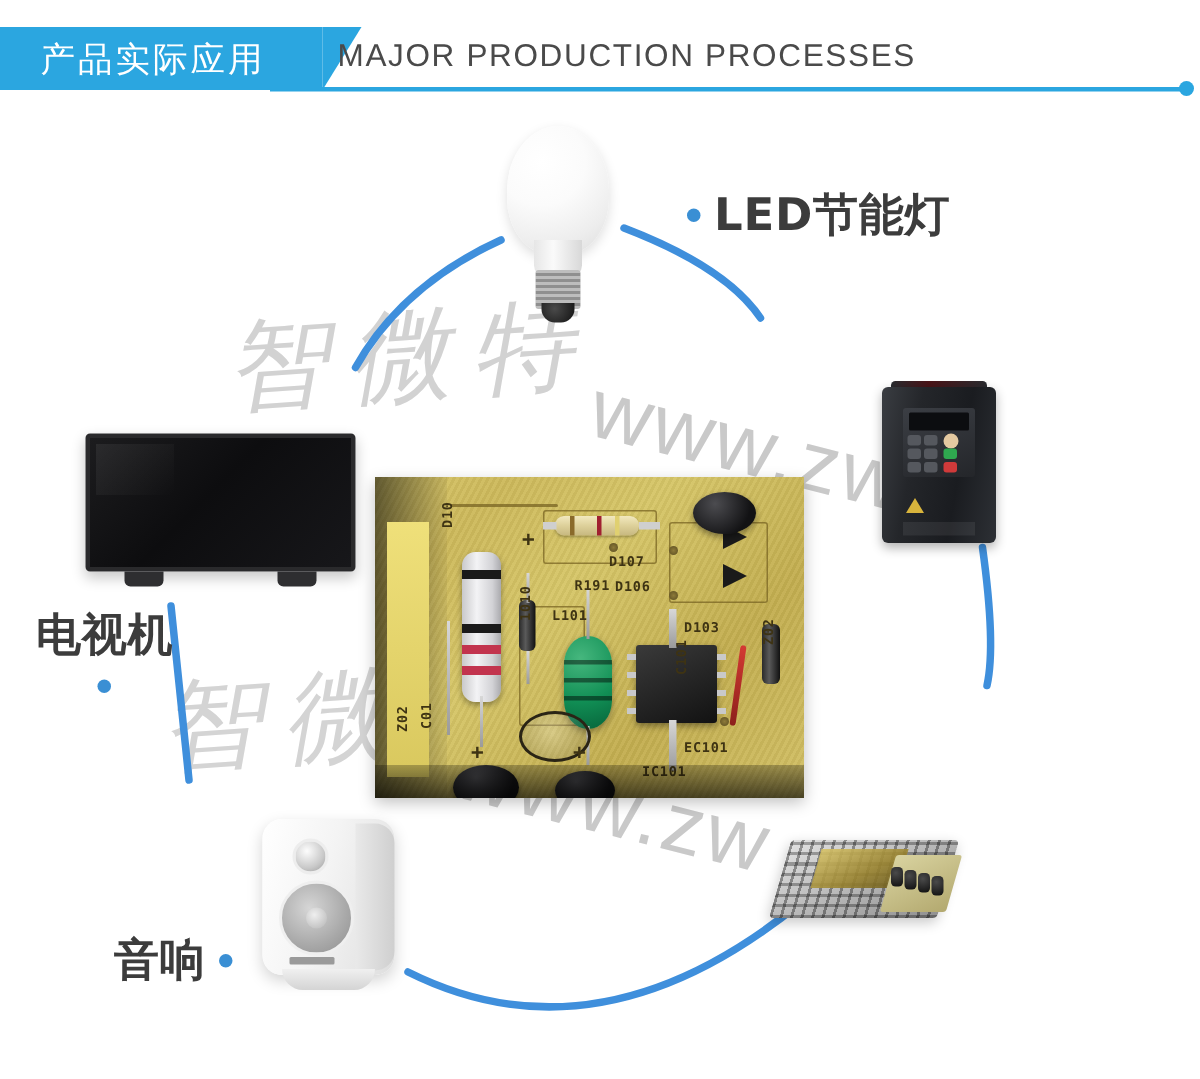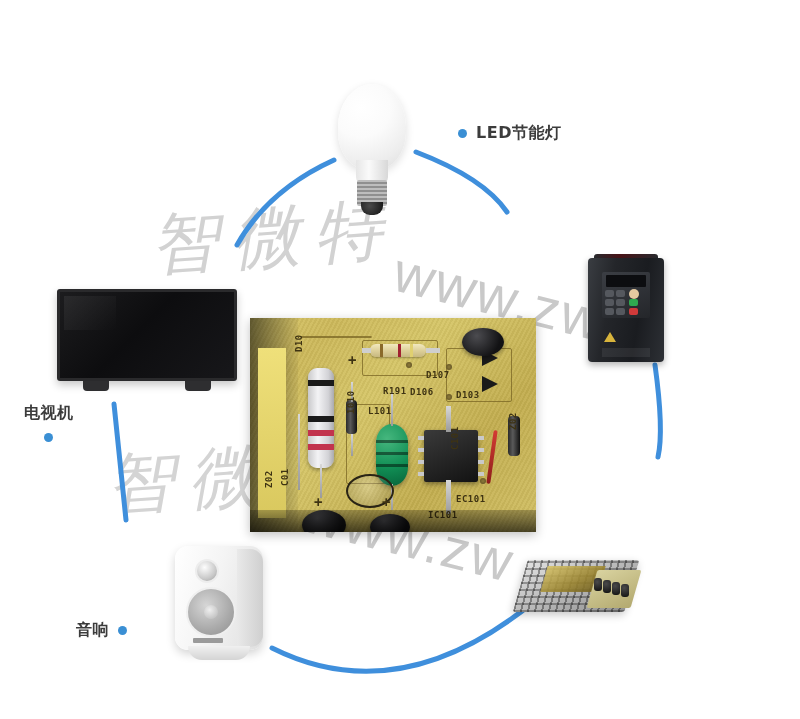--- a/index.html
+++ b/index.html
@@ -130,21 +130,21 @@
     gap: 9px;
     white-space: nowrap;
   }
   .label .dot {
     width: 9px; height: 9px;
     border-radius: 50%;
     background: #3a8fd4;
     flex: 0 0 auto;
   }
   .label .txt {
-    font-size: 16px;
+    font-size: 30px;
     font-weight: bold;
     color: #3c3c3c;
     font-family: "DejaVu Sans", "Liberation Sans", sans-serif;
     letter-spacing: 0.5px;
   }
 
   #lbl-led    { left: 458px; top: 123px; }
   #lbl-inv    { left: 678px; top: 280px; }
   #lbl-tv     { left: 24px;  top: 403px; flex-direction: column; }
   #lbl-spk    { left: 76px;  top: 620px; }
@@ -411,20 +411,28 @@
   .redwire {
     position:absolute; width: 4px; background: linear-gradient(180deg,#d43a33,#8c1f1b);
     border-radius: 2px;
   }
 </style>
 </head>
 <body>
 
 <div id="page">
 
+  <div id="header">
+    <div class="hdr-band"></div>
+    <div class="hdr-slant"></div>
+    <div class="hdr-cn">产品实际应用</div>
+    <div class="hdr-en">MAJOR PRODUCTION PROCESSES</div>
+    <div class="hdr-rule"></div>
+    <div class="hdr-rule-dot"></div>
+  </div>
 
   <div class="wm wm-cn1">智微特</div>
   <div class="wm wm-cn2">智微特</div>
   <div class="wm wm-url1">www.zw</div>
   <div class="wm wm-url2">www.zw</div>
 
   <svg id="arcs" viewBox="0 0 800 719">
 
     <path d="M 237 245 Q 268 190 334 160" stroke="#3f8fdc" stroke-width="5" fill="none" stroke-linecap="round"></path>
 
@@ -571,23 +579,23 @@
     <div class="coil" style="left:96px; top:156px;"></div>
 
     <div class="elec-cap" style="left:52px; top:192px; width:44px; height:30px;"></div>
     <div class="elec-cap" style="left:120px; top:196px; width:40px; height:26px;"></div>
     <div class="elec-cap" style="left:212px; top:10px; width:42px; height:28px;"></div>
 
     <div class="pcb-txt" style="left:64px; top:176px; font-size:14px;">+</div>
     <div class="pcb-txt" style="left:132px; top:176px; font-size:14px;">+</div>
     <div class="pcb-txt" style="left:98px; top:34px; font-size:14px;">+</div>
 
-    <div class="pcb-txt" style="left:176px; top:52px;">D107</div>
+    <div class="pcb-txt" style="left:156px; top:52px;">D107</div>
     <div class="pcb-txt" style="left:160px; top:69px;">D106</div>
-    <div class="pcb-txt" style="left:206px; top:72px;">D103</div>
+    <div class="pcb-txt" style="left:206px; top:96px;">D103</div>
     <div class="pcb-txt" style="left:133px; top:68px;">R191</div>
     <div class="pcb-txt" style="left:118px; top:88px;">L101</div>
     <div class="pcb-txt rot90" style="left:96px; top:96px;">1010</div>
     <div class="pcb-txt" style="left:178px; top:192px;">IC101</div>
     <div class="pcb-txt" style="left:206px; top:176px;">EC101</div>
     <div class="pcb-txt rot90" style="left:200px; top:132px;">C101</div>
     <div class="pcb-txt rot90" style="left:44px; top:34px;">D10</div>
     <div class="pcb-txt rot90" style="left:258px; top:112px;">Z02</div>
     <div class="pcb-txt rot90" style="left:30px; top:168px;">C01</div>
     <div class="pcb-txt rot90" style="left:14px; top:170px;">Z02</div>

